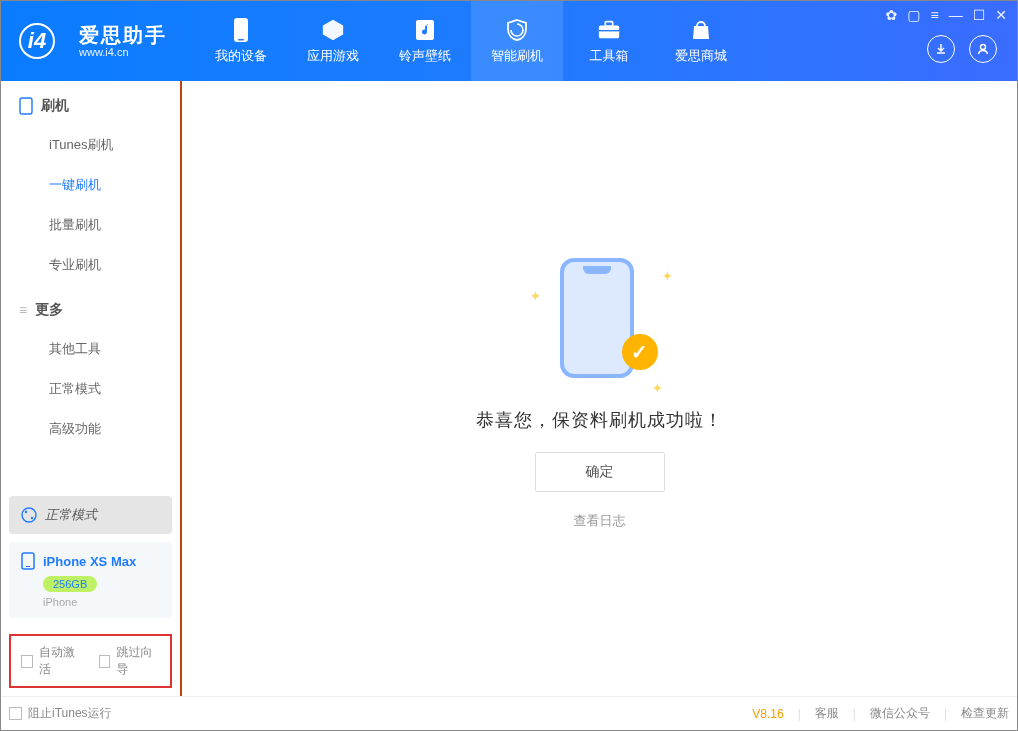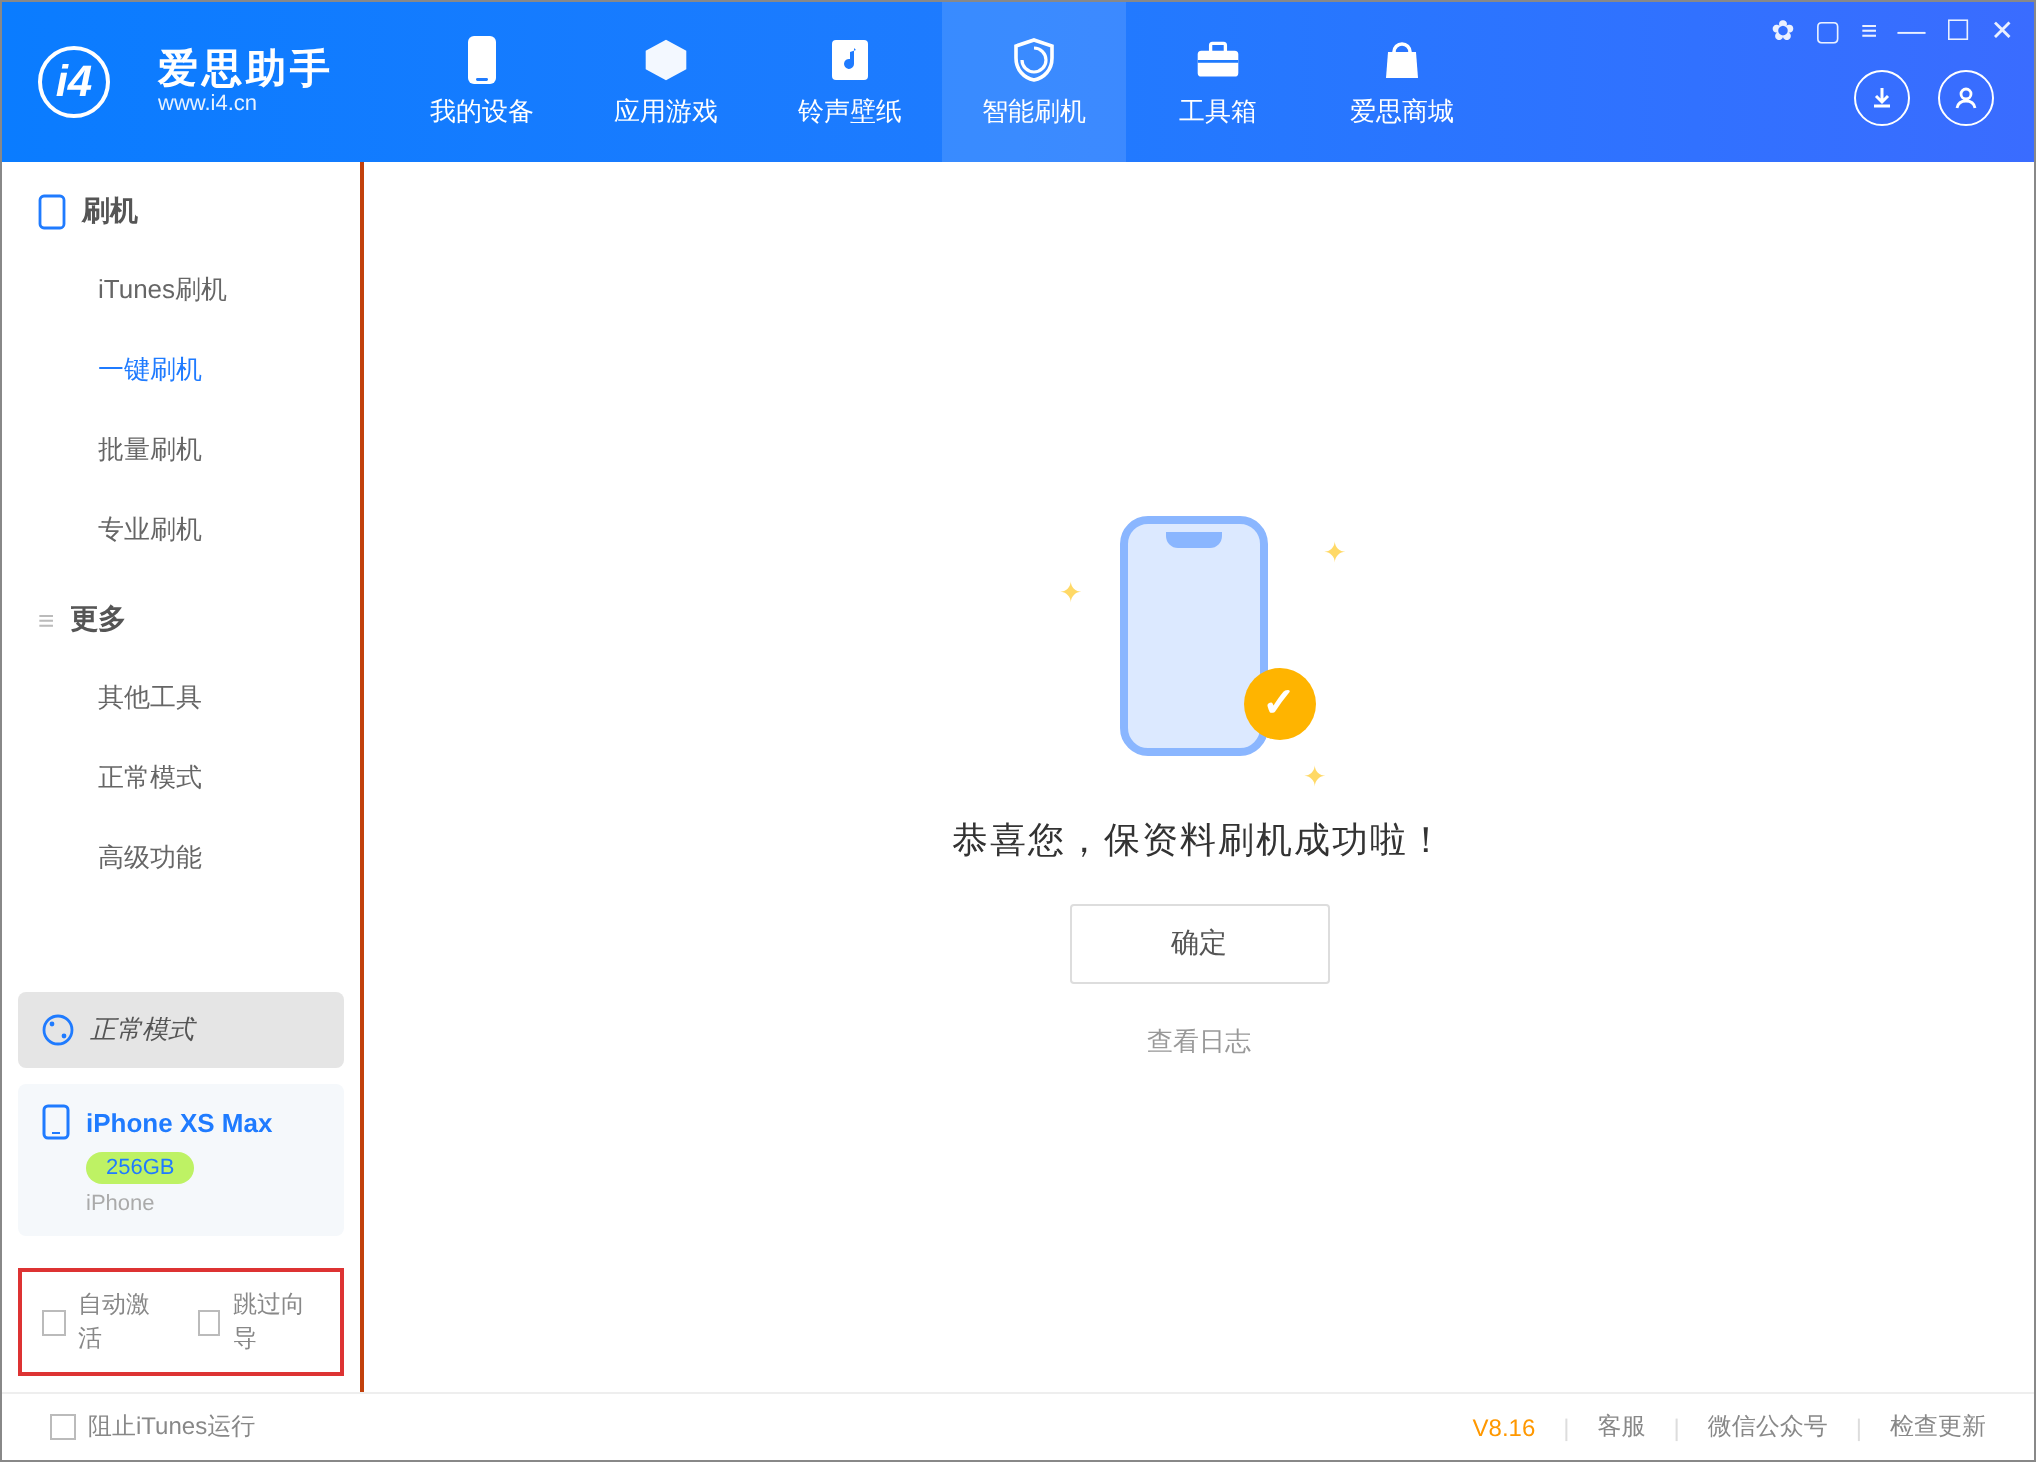--- a/index.html
+++ b/index.html
@@ -36,21 +36,21 @@
 .chk-box { width: 13px; height: 13px; border: 1px solid #bbb; background: #fff; }
 .main { flex: 1; display: flex; flex-direction: column; align-items: center; justify-content: center; gap: 20px; }
 .illus { position: relative; width: 140px; height: 140px; }
 .phone-shape { position: absolute; left: 30px; top: 10px; width: 74px; height: 120px; border: 4px solid #8ab6ff; border-radius: 14px; background: #dce9ff; }
 .phone-notch { position: absolute; left: 50%; top: 4px; transform: translateX(-50%); width: 28px; height: 8px; background: #8ab6ff; border-radius: 0 0 6px 6px; }
 .check-circle { position: absolute; right: 12px; bottom: 18px; width: 36px; height: 36px; background: #ffb400; border-radius: 50%; display: flex; align-items: center; justify-content: center; color: #fff; font-size: 20px; font-weight: bold; }
 .sparkle { position: absolute; width: 8px; height: 8px; color: #ffd966; font-size: 14px; }
 .success-text { font-size: 18px; color: #333; letter-spacing: 1px; }
 .confirm-btn { border: 1px solid #ddd; background: #fff; padding: 10px 50px; font-size: 14px; color: #555; cursor: pointer; border-radius: 2px; }
 .log-link { font-size: 13px; color: #999; cursor: pointer; }
-.footer { height: 34px; border-top: 1px solid #eee; display: flex; align-items: center; padding: 0 24px; font-size: 12px; color: #888; }
+.footer { height: 34px; border-top: 1px solid #eee; display: flex; align-items: center; padding: 0 8px; font-size: 12px; color: #888; }
 .footer-left { display: flex; align-items: center; gap: 6px; cursor: pointer; }
 .footer-right { margin-left: auto; display: flex; align-items: center; gap: 14px; }
 .ver { color: #ff9800; }
 .foot-link { cursor: pointer; }
 .sep { color: #ddd; }
 svg { display: block; }
 </style>
 </head>
 <body>
 

